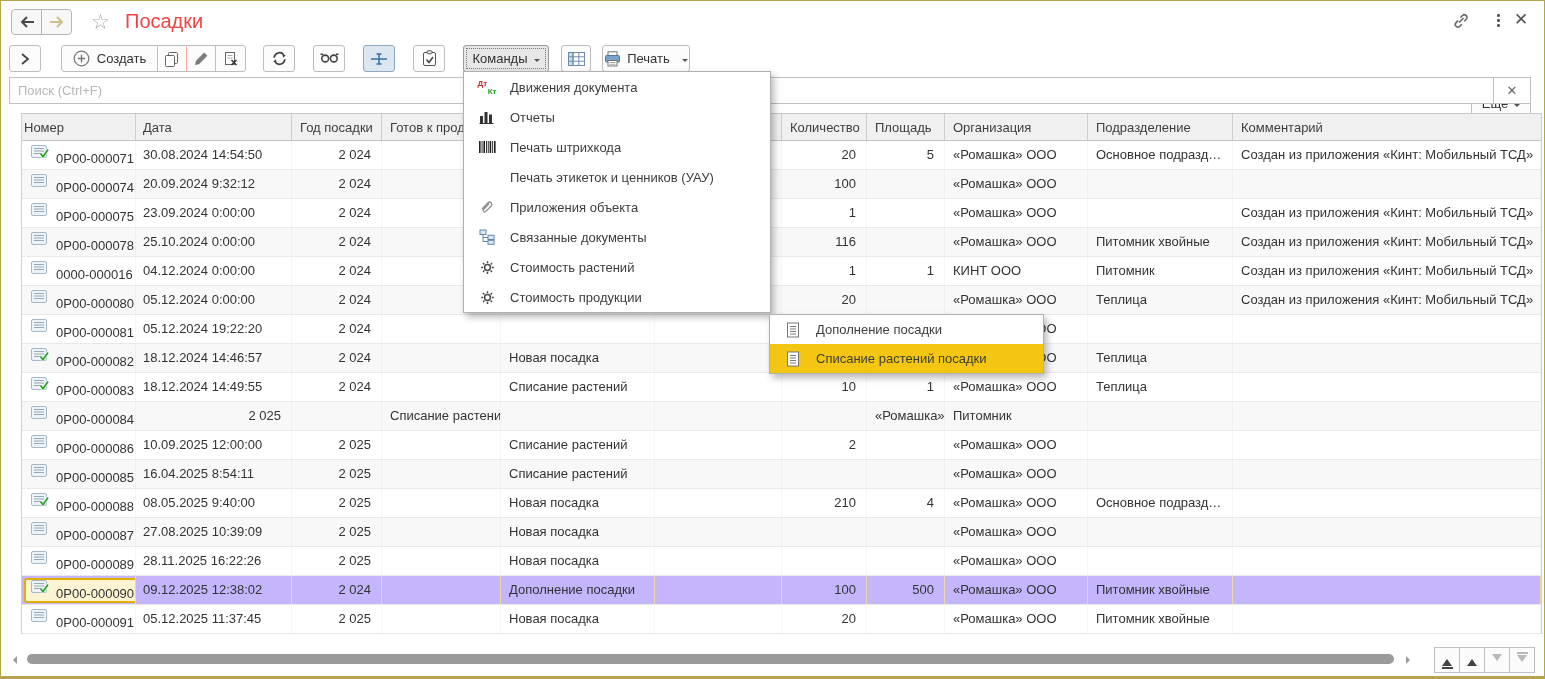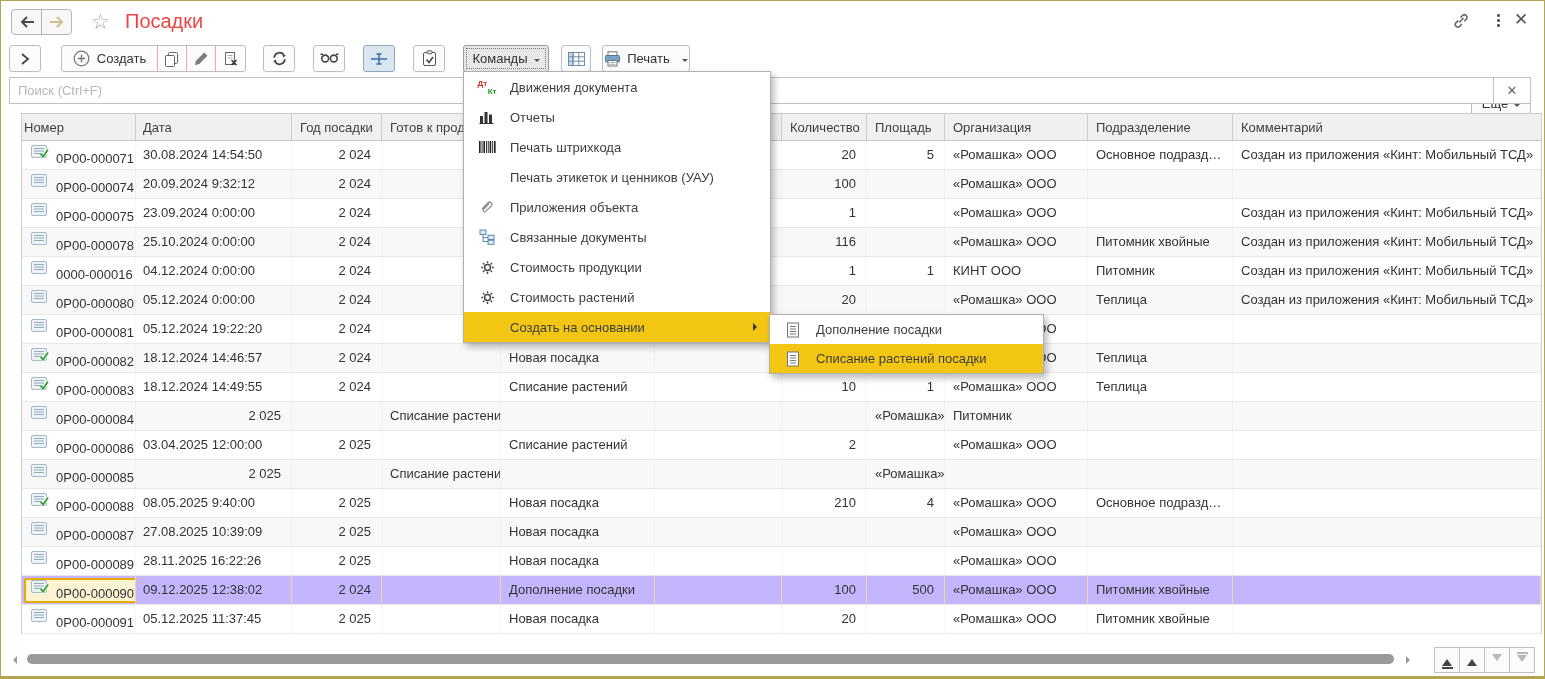--- a/index.html
+++ b/index.html
@@ -485,21 +485,21 @@
             <span class="numbox">
               <span style="display:flex">
                 <svg width="18" height="15" viewBox="0 0 18 15">
                   <rect x="0.5" y="0.5" width="15" height="12" rx="1.5" fill="#eef3f8" stroke="#a3b8c8"></rect>
                   <path d="M3 3.5h10 M3 6h10 M3 8.5h10" stroke="#93aabb"></path>
                 </svg>
               </span>
               <span>0P00-000086</span>
             </span>
           </div>
-          <div class="cell c1">03.04.2025 12:00:00</div>
+          <div class="cell c1">10.09.2025 12:00:00</div>
           <div class="cell c2 num">2 025</div>
           <div class="cell c3"></div>
           <div class="cell c4">Списание растений</div>
           <div class="cell c5"></div>
           <div class="cell c6 num">2</div>
           <div class="cell c7 num"></div>
           <div class="cell c8">«Ромашка» ООО</div>
           <div class="cell c9"></div>
           <div class="cell c10"></div>
         </div>
@@ -508,20 +508,21 @@
             <span class="numbox">
               <span style="display:flex">
                 <svg width="18" height="15" viewBox="0 0 18 15">
                   <rect x="0.5" y="0.5" width="15" height="12" rx="1.5" fill="#eef3f8" stroke="#a3b8c8"></rect>
                   <path d="M3 3.5h10 M3 6h10 M3 8.5h10" stroke="#93aabb"></path>
                 </svg>
               </span>
               <span>0P00-000085</span>
             </span>
           </div>
+          <div class="cell c1">16.04.2025 8:54:11</div>
           <div class="cell c2 num">2 025</div>
           <div class="cell c3"></div>
           <div class="cell c4">Списание растений</div>
           <div class="cell c5"></div>
           <div class="cell c6 num"></div>
           <div class="cell c7 num"></div>
           <div class="cell c8">«Ромашка» ООО</div>
           <div class="cell c9"></div>
           <div class="cell c10"></div>
         </div>
@@ -736,37 +737,32 @@
       </div>
       <div class="menu-item">
         <span class="mi-icon">
           <svg width="15" height="15" viewBox="0 0 16 16">
             <g stroke="#4a4a4a" stroke-width="1.6" fill="none">
               <circle cx="8" cy="8" r="3.1"></circle>
               <path d="M8 1.2v2.2 M8 12.6v2.2 M1.2 8h2.2 M12.6 8h2.2 M3.2 3.2l1.5 1.5 M11.3 11.3l1.5 1.5 M12.8 3.2l-1.5 1.5 M4.7 11.3l-1.5 1.5"></path>
             </g>
           </svg>
         </span>
-        <span class="mi-label">Стоимость продукции</span>
+        <span class="mi-label">Стоимость растений</span>
       </div>
       <div class="menu-item">
         <span class="mi-icon">
           <svg width="15" height="15" viewBox="0 0 16 16">
             <g stroke="#4a4a4a" stroke-width="1.6" fill="none">
               <circle cx="8" cy="8" r="3.1"></circle>
               <path d="M8 1.2v2.2 M8 12.6v2.2 M1.2 8h2.2 M12.6 8h2.2 M3.2 3.2l1.5 1.5 M11.3 11.3l1.5 1.5 M12.8 3.2l-1.5 1.5 M4.7 11.3l-1.5 1.5"></path>
             </g>
           </svg>
         </span>
-        <span class="mi-label">Стоимость растений</span>
-      </div>
-      <div class="menu-item hl">
-        <span class="mi-icon"></span>
-        <span class="mi-label">Создать на основании</span>
-        <span class="mi-arrow"></span>
+        <span class="mi-label">Стоимость продукции</span>
       </div>
     </div>
 
   <div class="submenu">
       <div class="menu-item">
         <span class="mi-icon">
           <svg width="14" height="16" viewBox="0 0 14 16">
             <rect x="1.5" y="1" width="11" height="14" fill="#fff" stroke="#777"></rect>
             <path d="M4 4.5h6 M4 7h6 M4 9.5h6 M4 12h6" stroke="#777"></path>
           </svg>

